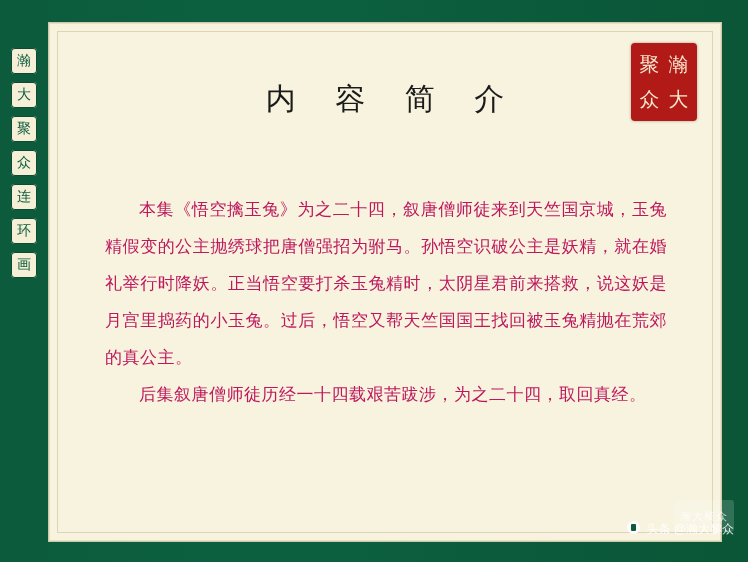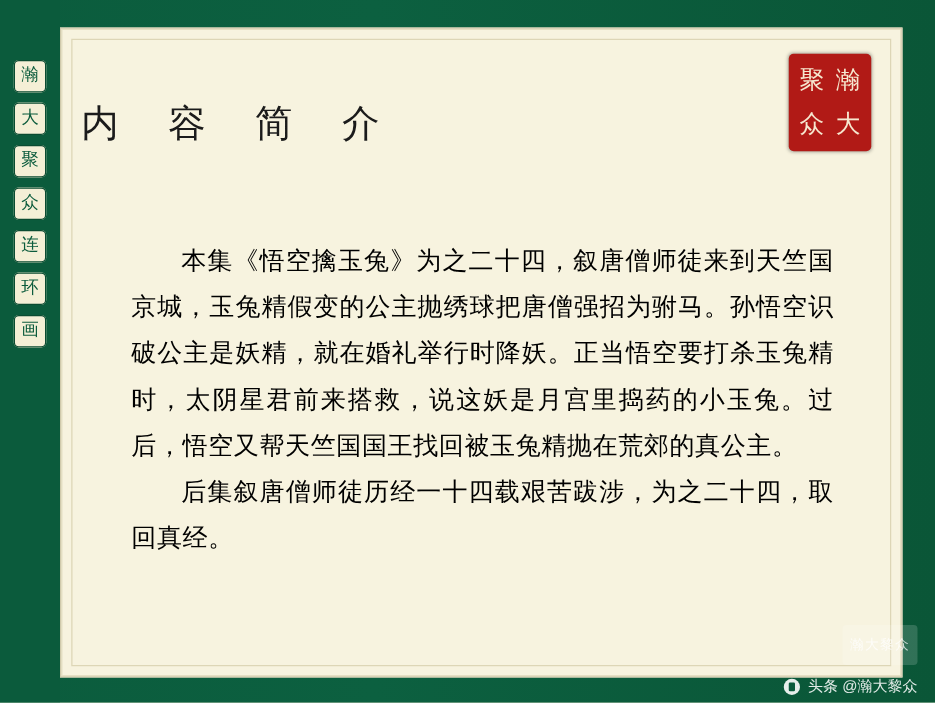--- a/index.html
+++ b/index.html
@@ -64,21 +64,21 @@
     right: 8px;
     bottom: 8px;
     border: 1px solid #ddd6b6;
     pointer-events: none;
   }
   #title {
     position: absolute;
     left: 0;
     top: 56px;
     width: 672px;
-    text-align: left;
+    text-align: center;
     font-size: 30px;
     letter-spacing: 16px;
     color: #1b1b1b;
     font-family: "Liberation Serif", serif;
     font-weight: normal;
     text-indent: 16px;
   }
   
   #seal {
     position: absolute;
@@ -103,38 +103,37 @@
     align-items: center;
     justify-items: center;
     line-height: 1;
   }
   #seal .sg { transform: scale(1.04); }
   #body-text {
     position: absolute;
     left: 56px;
     top: 168px;
     width: 562px;
-    font-size: 20px;
+    font-size: 17px;
     line-height: 37px;
-    color: #000000;
+    color: #be185d;
     text-align: justify;
     font-family: "Liberation Serif", serif;
   }
   #body-text p {
     margin: 0;
     text-indent: 2em;
     letter-spacing: 0.5px;
   }
   
   #watermark {
     position: absolute;
     right: 14px;
-    bottom: 4px;
+    bottom: 24px;
     display: flex;
-    align-items: center;
     gap: 6px;
     color: rgba(255,255,255,.88);
     font-size: 12px;
     font-family: "Liberation Sans", sans-serif;
   }
   #watermark .wm-dot {
     width: 13px;
     height: 13px;
     border-radius: 50%;
     background: rgba(255,255,255,.9);

